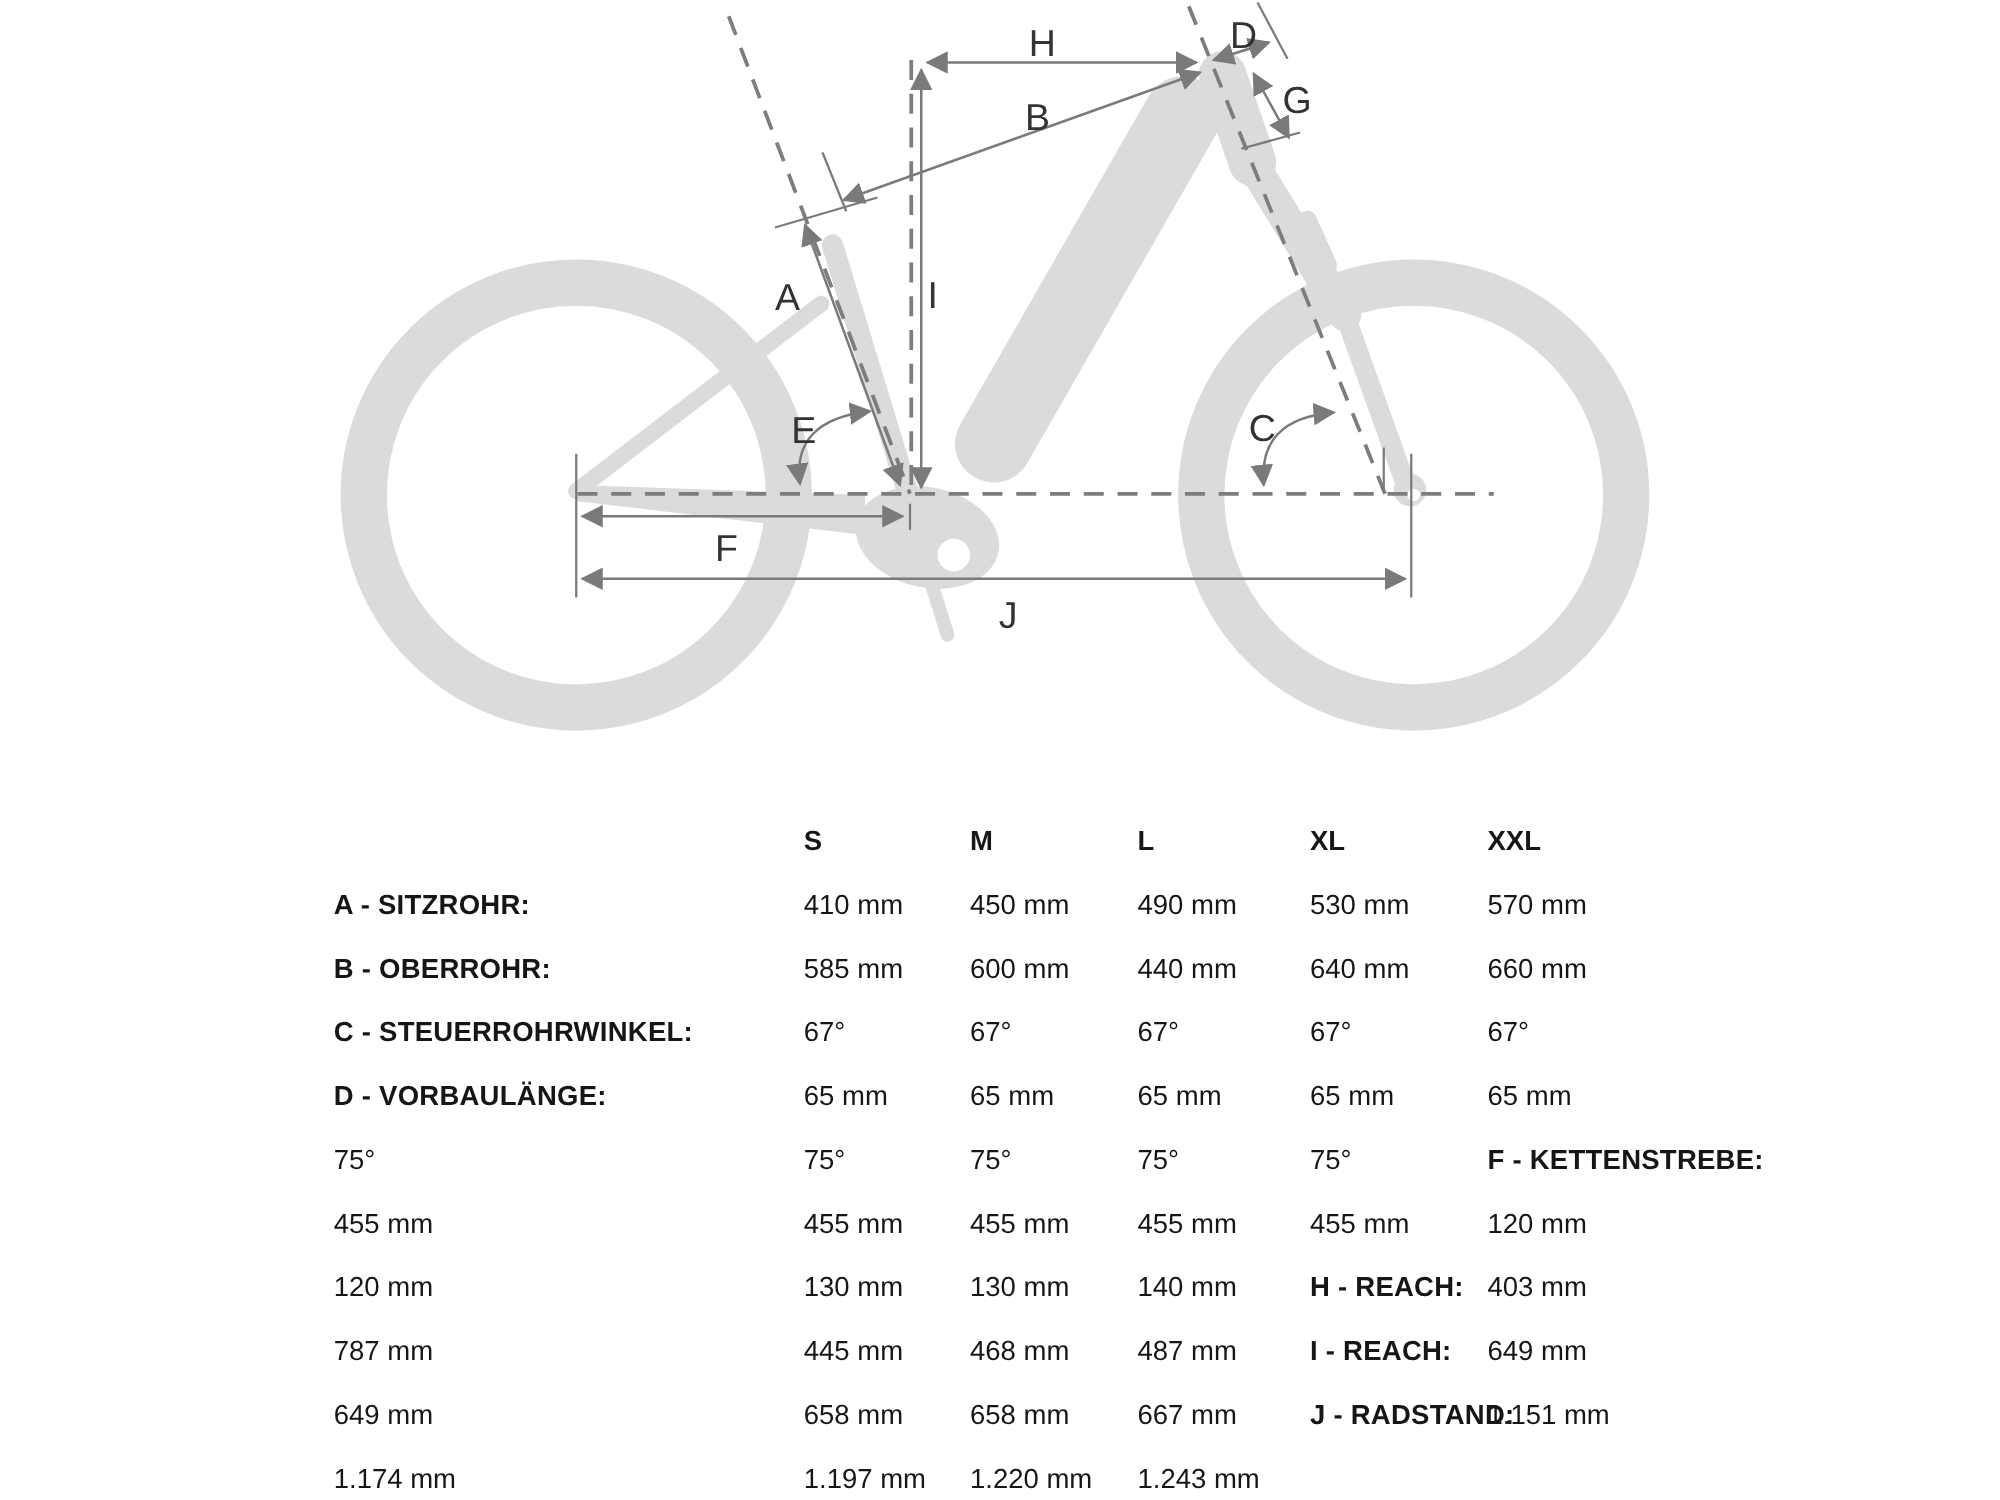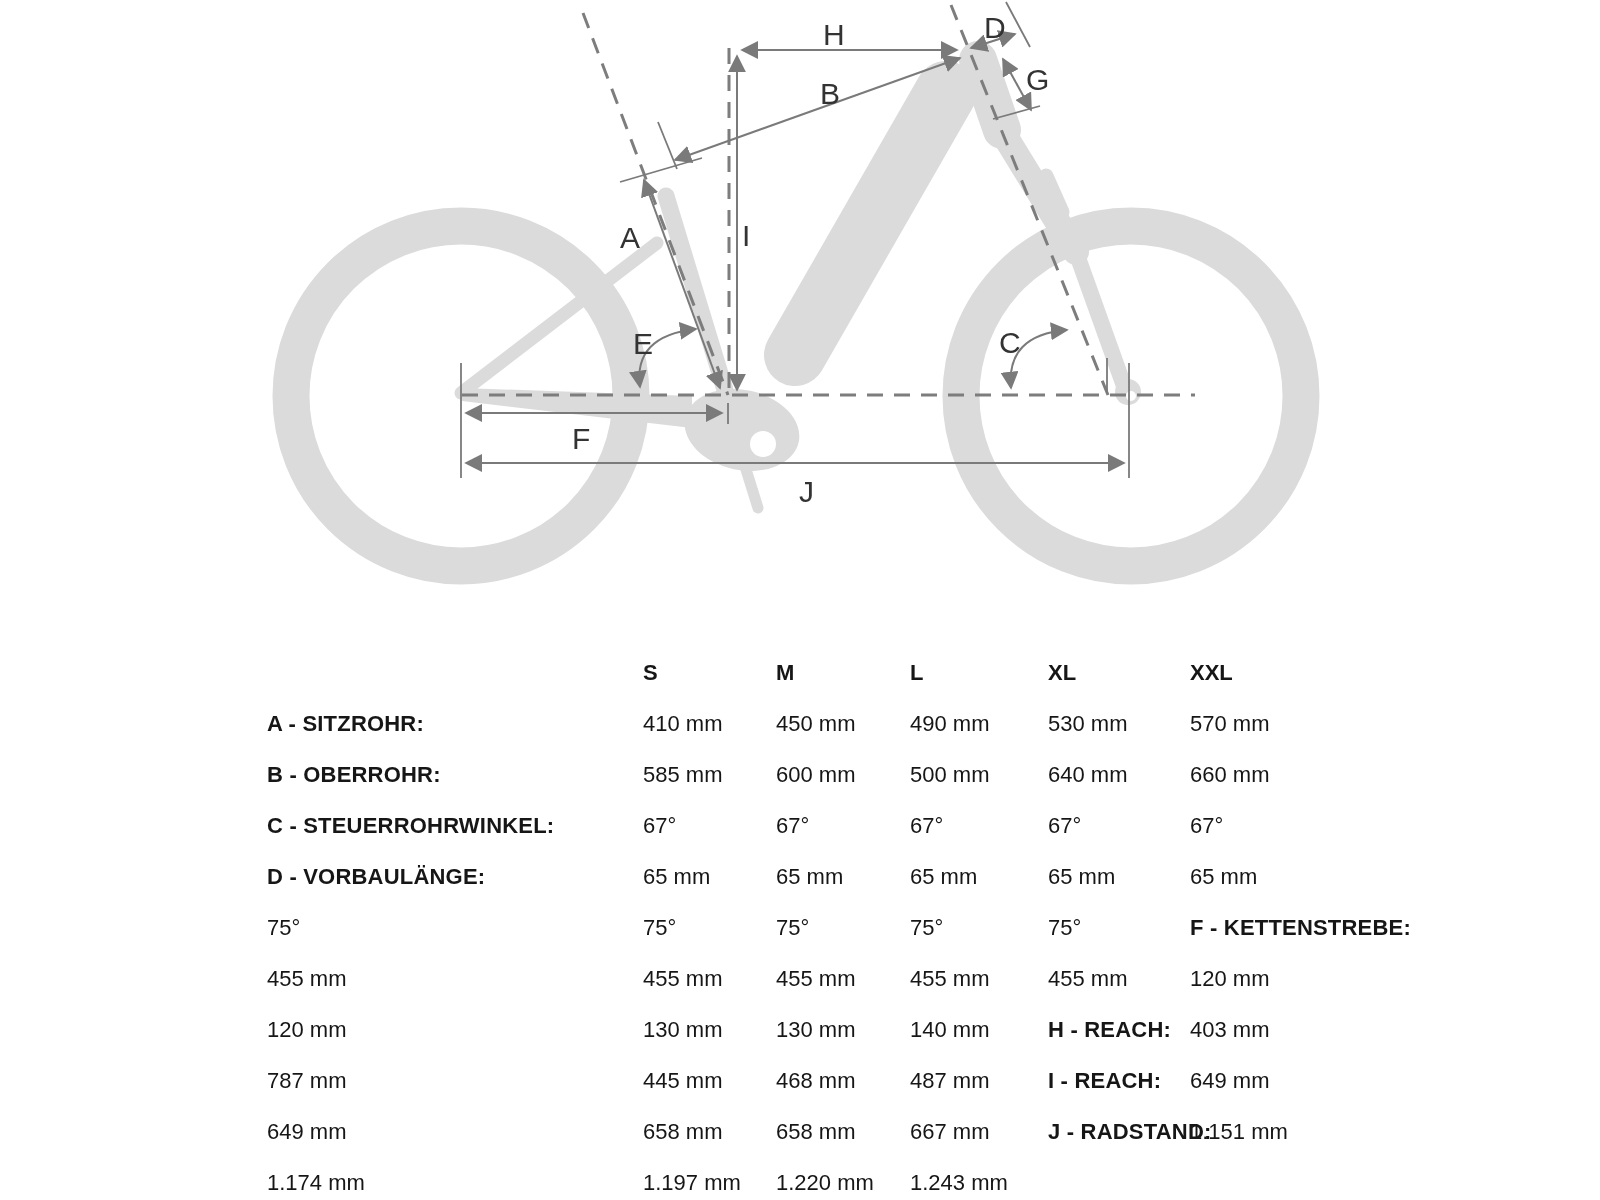--- a/index.html
+++ b/index.html
@@ -100,21 +100,21 @@
     <div class="c l">A - SITZROHR:</div>
     <div class="c v">410 mm</div>
     <div class="c v">450 mm</div>
     <div class="c v">490 mm</div>
     <div class="c v">530 mm</div>
     <div class="c v">570 mm</div>
 
     <div class="c l">B - OBERROHR:</div>
     <div class="c v">585 mm</div>
     <div class="c v">600 mm</div>
-    <div class="c v">500 mm</div>
+    <div class="c v">440 mm</div>
     <div class="c v">640 mm</div>
     <div class="c v">660 mm</div>
 
     <div class="c l">C - STEUERROHRWINKEL:</div>
     <div class="c v">67°</div>
     <div class="c v">67°</div>
     <div class="c v">67°</div>
     <div class="c v">67°</div>
     <div class="c v">67°</div>
 

